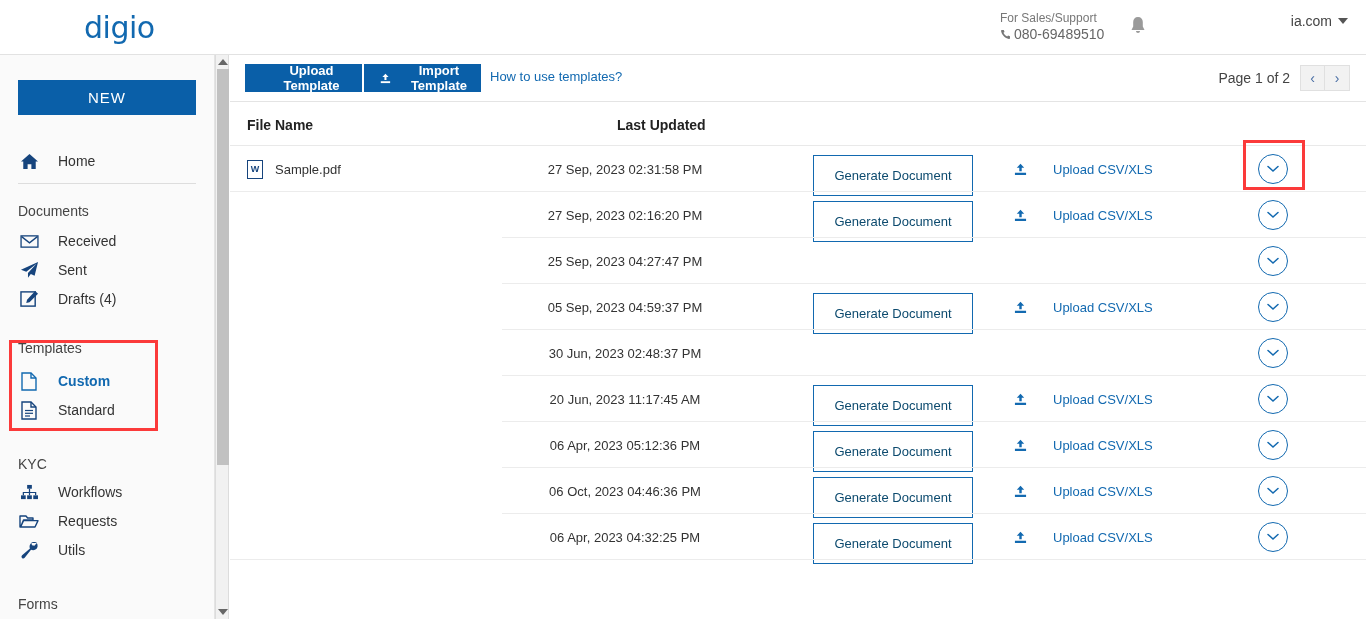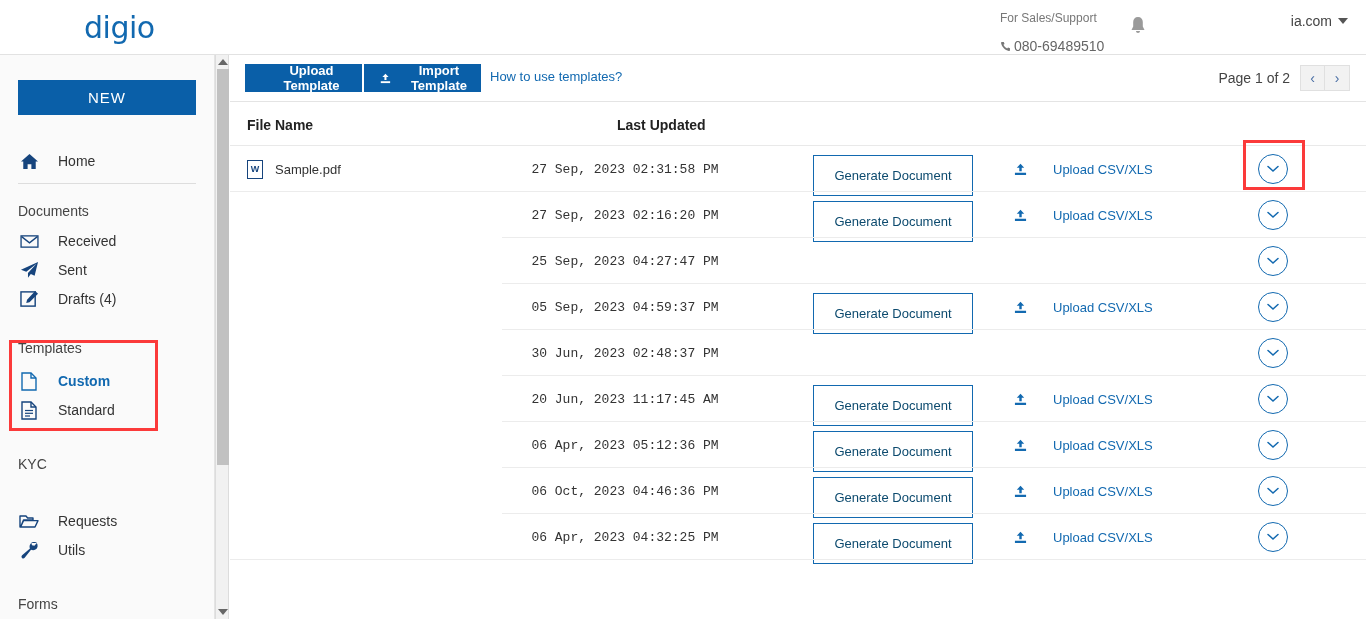--- a/index.html
+++ b/index.html
@@ -39,21 +39,21 @@
   .search-btn {
     width: 38px; height: 31px;
     background: #0a5fa8; border: 1px solid #0a5fa8;
     display: flex; align-items: center; justify-content: center;
     cursor: pointer;
   }
   .support {
     position: absolute; left: 1000px; top: 10px;
     text-align: left; color: #777; font-size: 12px; line-height: 16px;
   }
-  .support .phone { font-size: 14px; color: #666; margin-top: 12px; }
+  .support .phone { font-size: 14px; color: #666; }
   .bell {
     position: absolute; left: 1128px; top: 15px;
     width: 22px; height: 24px;
   }
   .account {
     position: absolute; right: 18px; top: 13px;
     font-size: 14px; color: #444;
     display: flex; align-items: center; gap: 6px;
     cursor: pointer;
   }
@@ -185,21 +185,21 @@
   .row-line.full { left: 0; width: 1136px; }
   .row-line.part { left: 272px; width: 864px; }
   .cell-file {
     position: absolute; left: 17px; top: 0; height: 46px;
     display: flex; align-items: center; gap: 12px;
     font-size: 13px; color: #333;
   }
   .cell-date {
     position: absolute; left: 280px; width: 230px; top: 0; height: 46px;
     display: flex; align-items: center; justify-content: center;
-    font-size: 13px; color: #333; font-family: Liberation Mono, monospace;
+    font-size: 13px; color: #333;
   }
   .gen-btn {
     position: absolute; left: 583px; top: 9px; width: 160px; height: 41px;
     background: #fff; border: 1px solid #1269b0; color: #0c4a6e;
     font-size: 13px; cursor: pointer;
     font-family: "Liberation Sans", sans-serif;
   }
   .upload-link {
     position: absolute; left: 784px; top: 0; height: 46px;
     display: flex; align-items: center; gap: 26px;
@@ -319,20 +319,32 @@
         <line x1="4" y1="9.5" x2="12" y2="9.5" stroke="#16447d" stroke-width="1.2"></line>
         <line x1="4" y1="12.3" x2="12" y2="12.3" stroke="#16447d" stroke-width="1.2"></line>
         <line x1="4" y1="15" x2="9" y2="15" stroke="#16447d" stroke-width="1.2"></line>
       </svg>
     </span>
     <span class="lbl">Standard</span>
   </div>
   <div class="highlight-box" style="left:9px; top:285px; width:149px; height:91px"></div>
 
   <div class="nav-section" style="top:401px">KYC</div>
+  <div class="nav-item" style="top:423px">
+    <span class="ic">
+      <svg width="19" height="17" viewBox="0 0 20 18">
+        <rect x="7.5" y="1" width="5" height="4" fill="#16447d"></rect>
+        <rect x="1" y="12" width="5" height="4" fill="#16447d"></rect>
+        <rect x="7.5" y="12" width="5" height="4" fill="#16447d"></rect>
+        <rect x="14" y="12" width="5" height="4" fill="#16447d"></rect>
+        <path d="M10 5 L10 9 M3.5 12 L3.5 9 L16.5 9 L16.5 12 M10 9 L10 12" stroke="#16447d" stroke-width="1.3" fill="none"></path>
+      </svg>
+    </span>
+    <span class="lbl">Workflows</span>
+  </div>
   <div class="nav-item" style="top:452px">
     <span class="ic">
       <svg width="20" height="16" viewBox="0 0 20 16">
         <path d="M1 14 L1 3 L7 3 L8.6 5 L14 5 L14 7 L4.5 7 L1.6 14 Z M4.5 7.6 L19 7.6 L16 14 L1.6 14 Z" fill="none" stroke="#16447d" stroke-width="1.4" stroke-linejoin="round"></path>
       </svg>
     </span>
     <span class="lbl">Requests</span>
   </div>
   <div class="nav-item" style="top:481px">
     <span class="ic">

